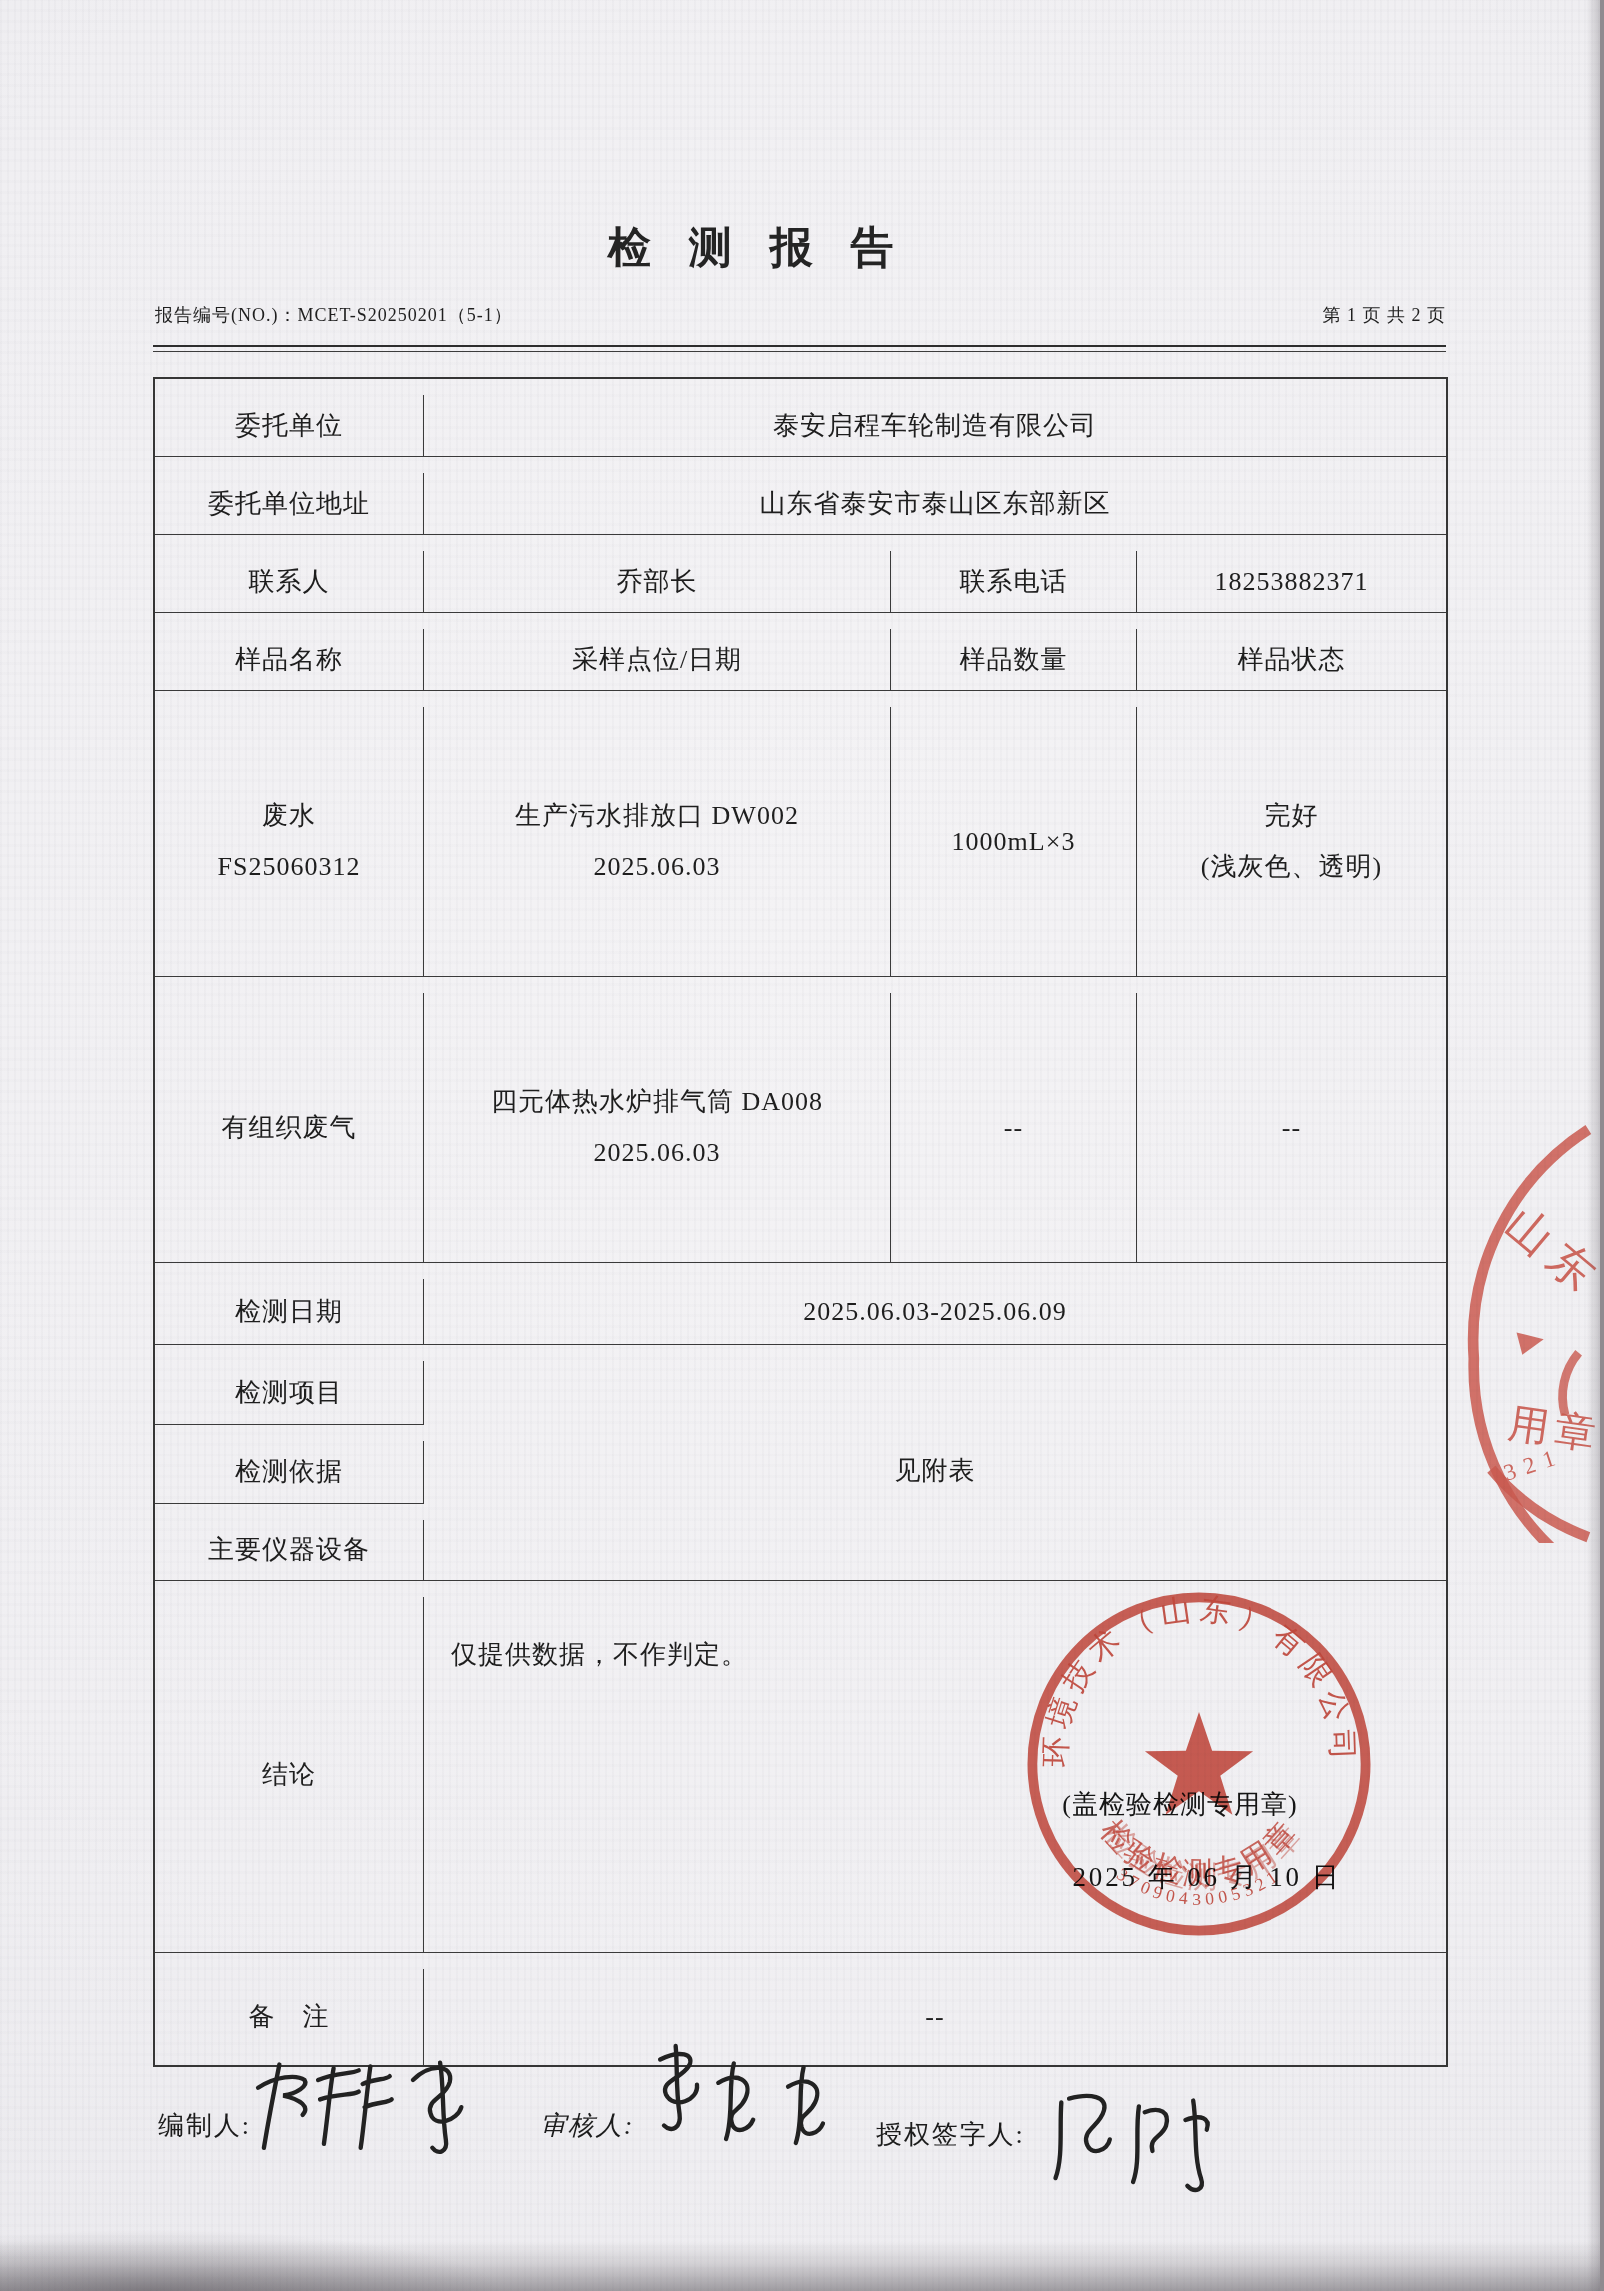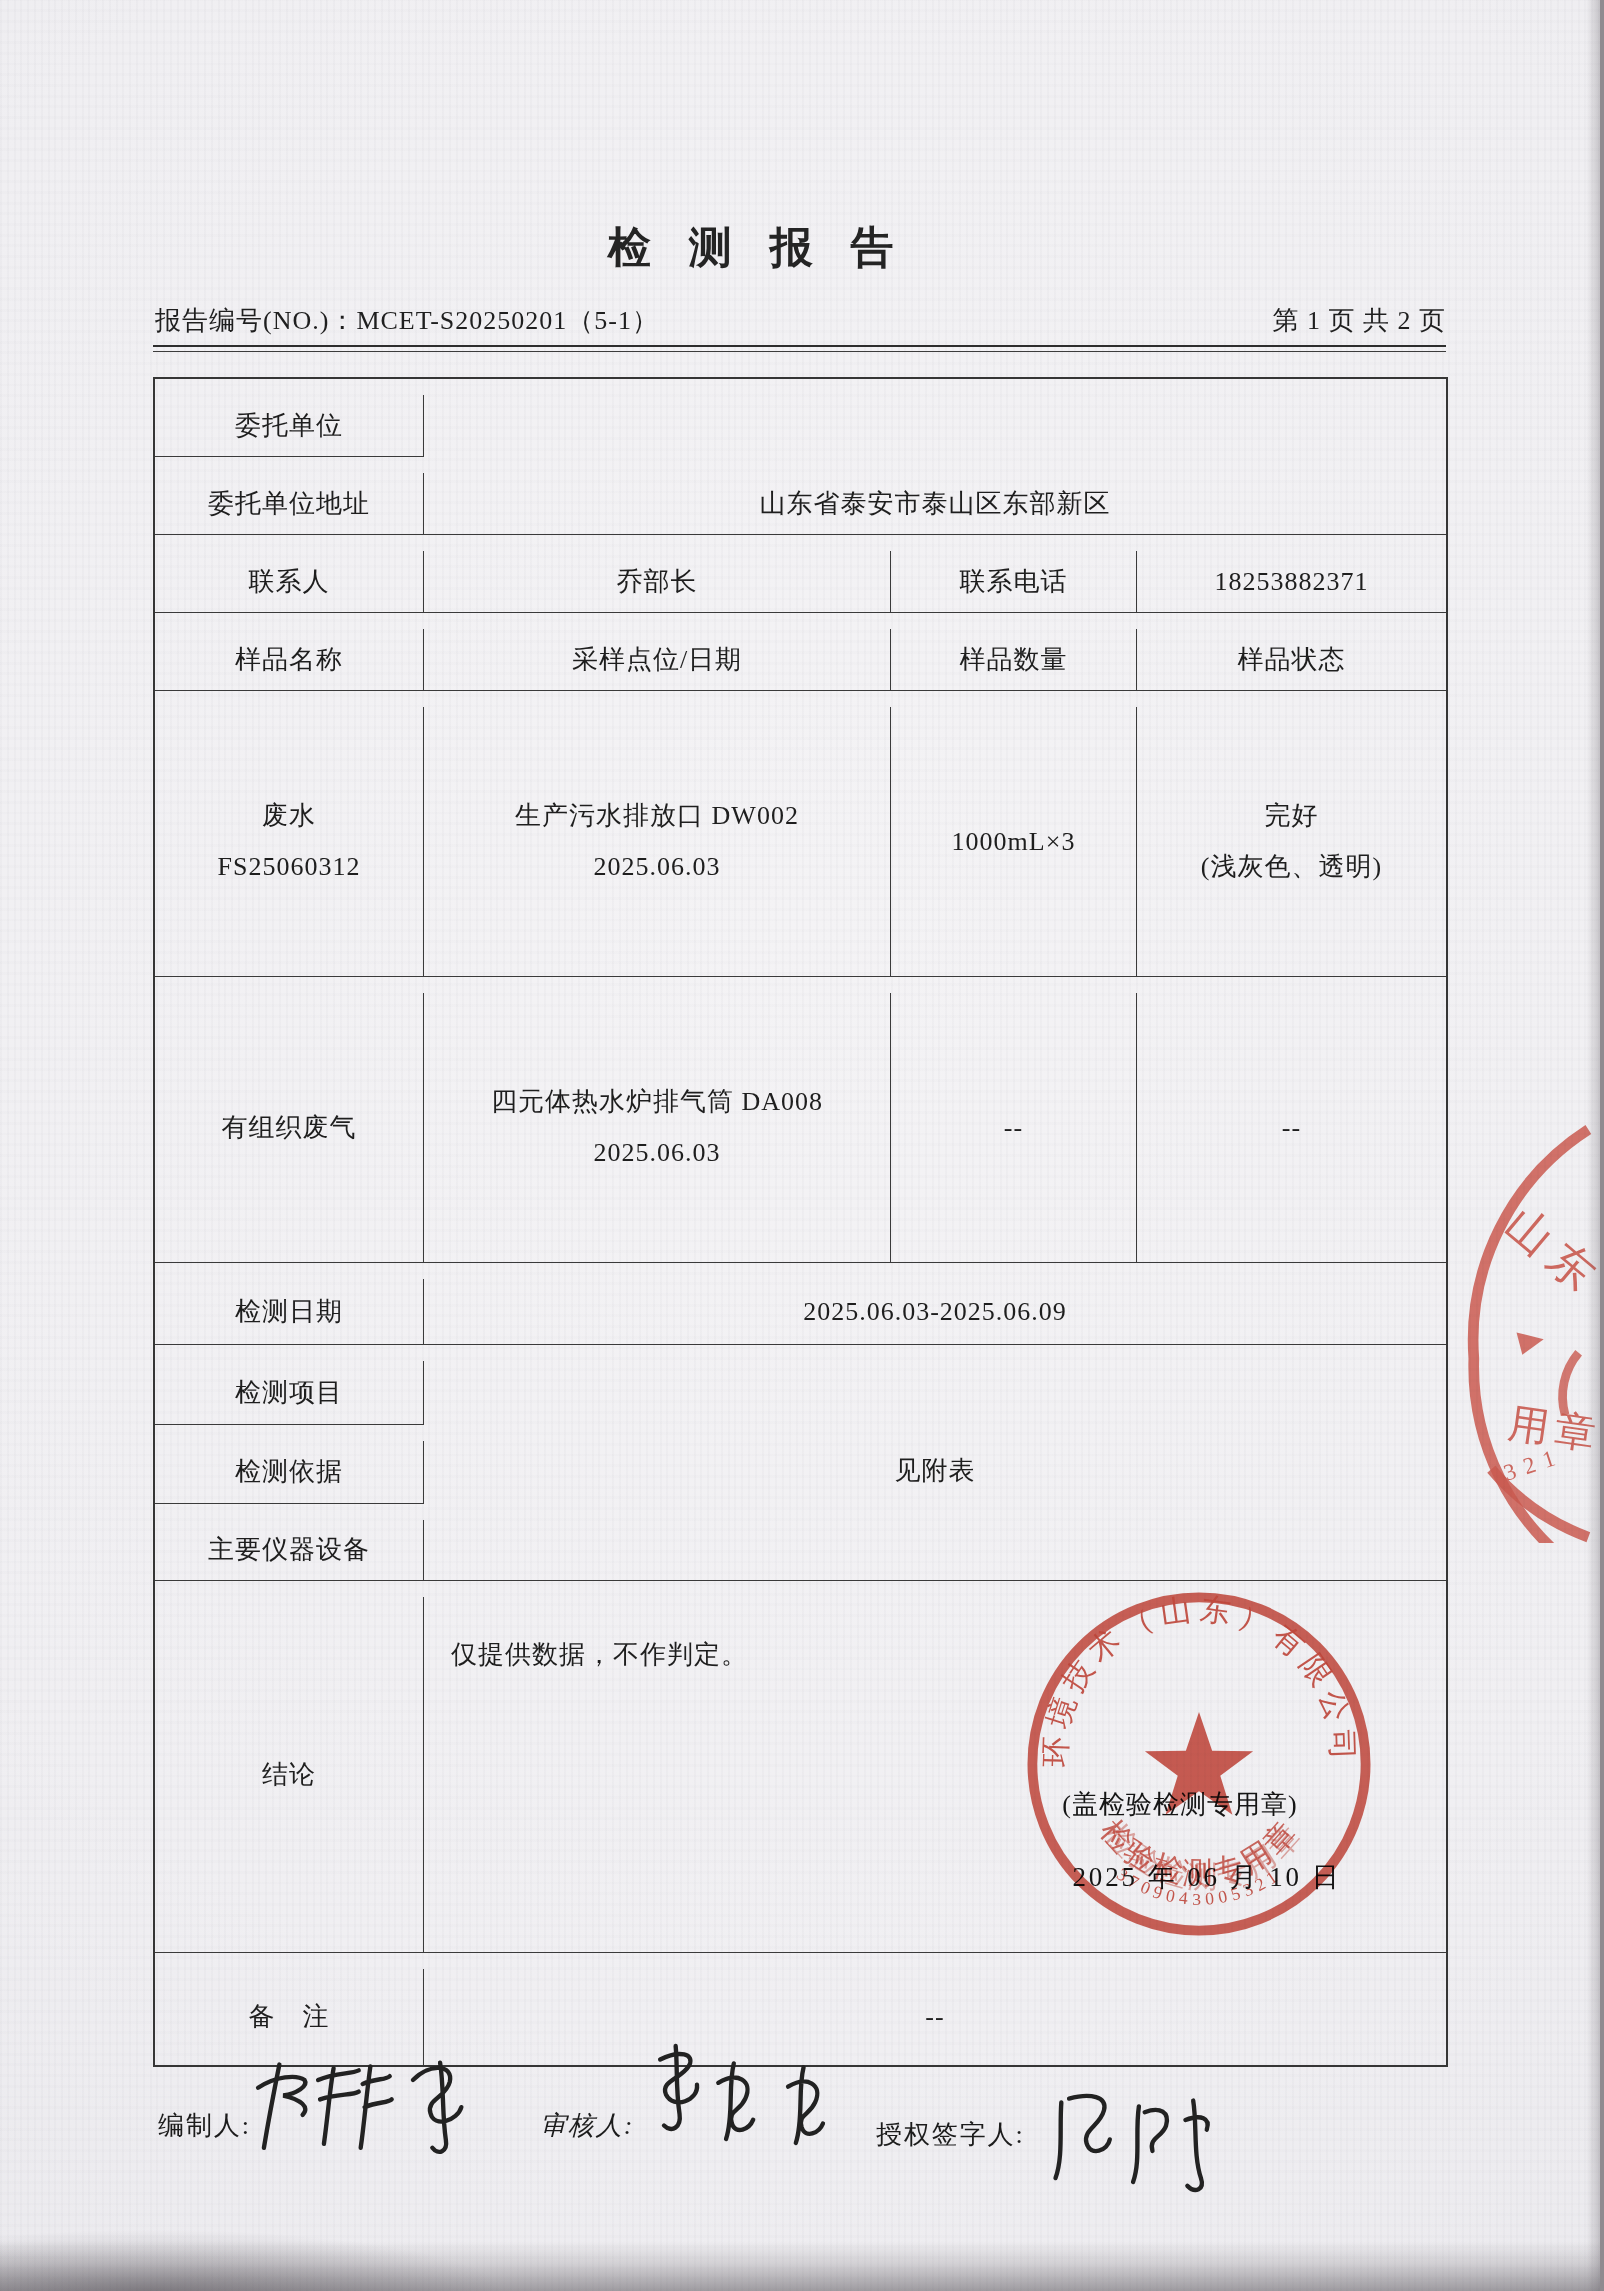--- a/index.html
+++ b/index.html
@@ -7,21 +7,21 @@
     position:relative;width:1600px;height:2291px;overflow:hidden;
     background:radial-gradient(120% 90% at 50% 40%, #f4f3f5 0%, #f0eff2 55%, #eae9ed 85%, #e3e2e6 100%);
     font-family:"Liberation Serif","DejaVu Serif",serif;color:#1d1d1d;
   }
   .texture{position:absolute;inset:0;pointer-events:none;
     background:repeating-linear-gradient(90deg, rgba(110,110,125,0.035) 0 1.9px, transparent 1.9px 6.8px),
                repeating-linear-gradient(0deg, rgba(110,110,125,0.02) 0 2.9px, transparent 2.9px 10.7px);}
   .title{position:absolute;top:190px;left:277px;width:961px;text-align:center;
     font-size:43px;font-weight:700;letter-spacing:13.6px;color:#242424;}
   .report-line{position:absolute;left:155px;top:303px;width:1291px;display:flex;
-    justify-content:space-between;align-items:baseline;font-size:26px;letter-spacing:1px;color:#1f1f1f;}
+    justify-content:space-between;align-items:baseline;font-size:18px;letter-spacing:1px;color:#1f1f1f;}
   .double-rule{position:absolute;left:153px;top:345px;width:1293px;height:3.9px;
     border-top:2.9px solid #2d2d2d;border-bottom:1.9px solid #3c3c3c;}
   .grid{position:absolute;left:153px;top:377px;display:grid;
     grid-template-columns:269px 467px 246px 309px;
     grid-template-rows:78px 78px 78px 78px 286px 286px 82px 80px 79px 77px 372px 112px;
     border:2.9px solid #353535;}
   .cell{display:flex;flex-direction:column;align-items:center;justify-content:center;
     font-size:26px;letter-spacing:1px;line-height:1.3;text-align:center;
     border-right:1.9px solid #3a3a3a;border-bottom:1.9px solid #3a3a3a;color:#1e1e1e;margin-top:16px;}
   .no-r{border-right:none;}
@@ -64,20 +64,21 @@
     <div>
       <span>报告编号(NO.)：</span><span>MCET-S20250201（5-1）</span>
     </div>
     <div>第 1 页 共 2 页</div>
   </div>
 
   <div class="double-rule"></div>
 
   <div class="grid">
     <div class="cell" style="grid-area:1/1/2/2">委托单位</div>
+    <div class="cell no-r" style="grid-area:1/2/2/5">泰安启程车轮制造有限公司</div>
 
     <div class="cell" style="grid-area:2/1/3/2">委托单位地址</div>
     <div class="cell no-r" style="grid-area:2/2/3/5">山东省泰安市泰山区东部新区</div>
 
     <div class="cell" style="grid-area:3/1/4/2">联系人</div>
     <div class="cell" style="grid-area:3/2/4/3">乔部长</div>
     <div class="cell" style="grid-area:3/3/4/4">联系电话</div>
     <div class="cell no-r" style="grid-area:3/4/4/5">18253882371</div>
 
     <div class="cell" style="grid-area:4/1/5/2">样品名称</div>

